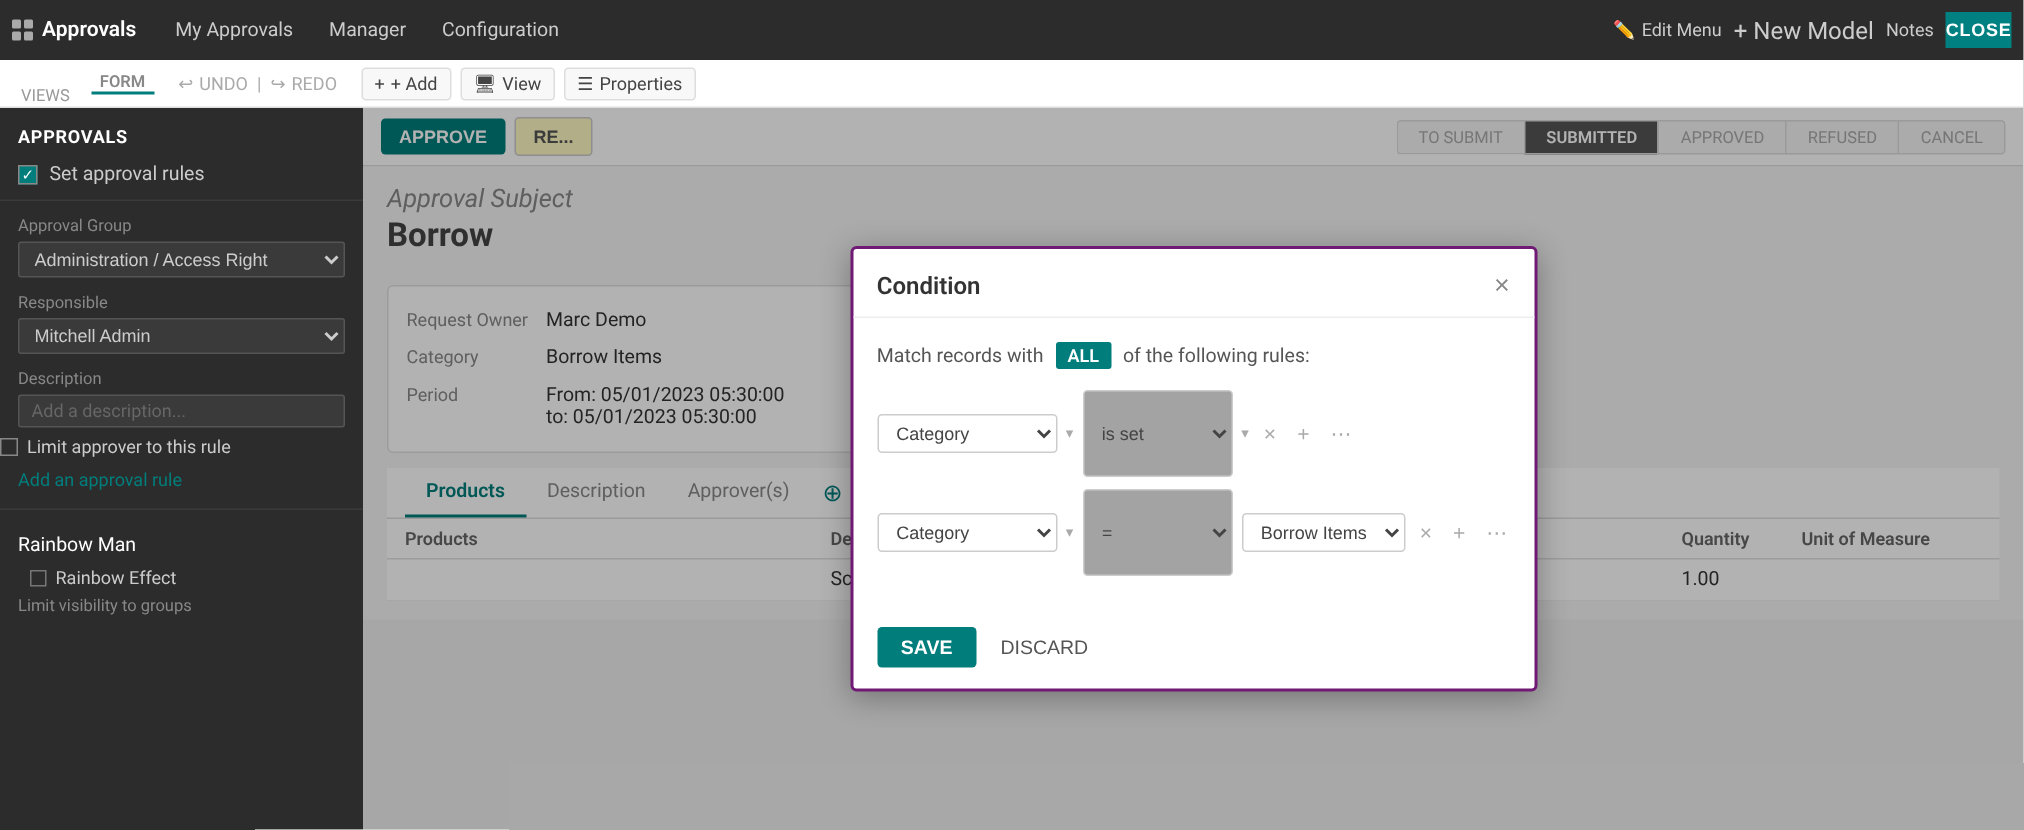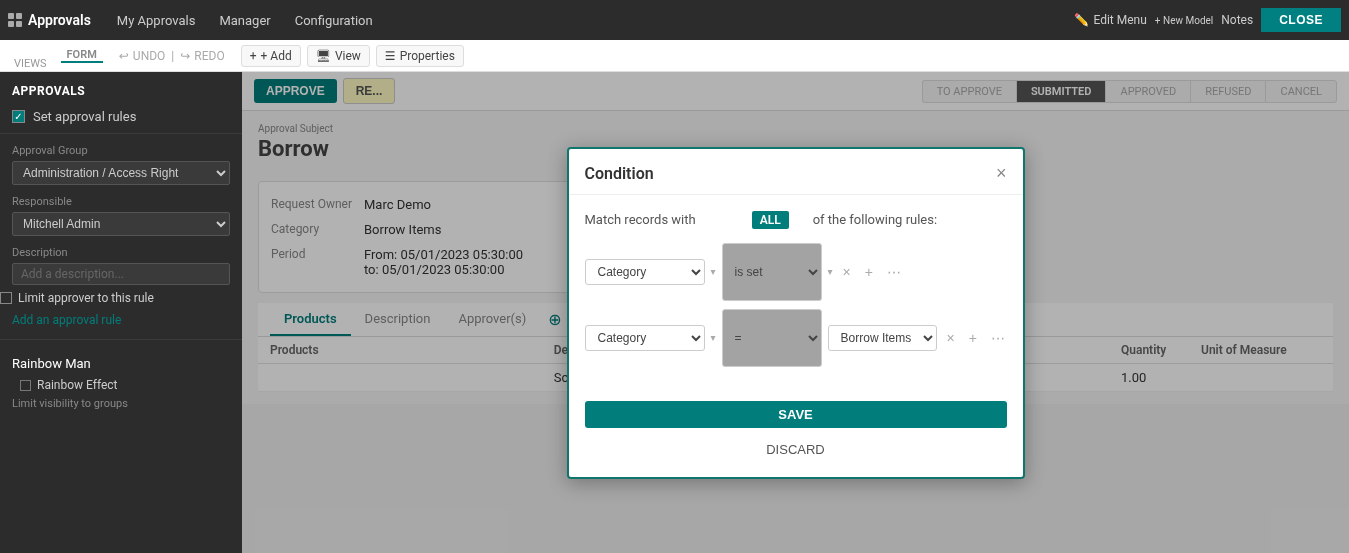--- a/index.html
+++ b/index.html
@@ -10,23 +10,23 @@
       display: flex; align-items: center; background: #2c2c2c; color: #ccc;
       height: 40px; padding: 0 8px; gap: 16px; position: relative; z-index: 10;
     }
     .navbar-brand { display: flex; align-items: center; gap: 6px; color: #fff; font-weight: 600; font-size: 14px; }
     .navbar-brand .grid-icon { display: grid; grid-template-columns: 1fr 1fr; gap: 2px; width: 14px; height: 14px; }
     .navbar-brand .grid-icon span { background: #aaa; border-radius: 1px; }
     .nav-links { display: flex; gap: 4px; }
     .nav-link { color: #ccc; padding: 4px 10px; border-radius: 3px; cursor: pointer; font-size: 13px; }
     .navbar-right { margin-left: auto; display: flex; align-items: center; gap: 8px; }
     .navbar-right .edit-menu { color: #ccc; font-size: 12px; cursor: pointer; display: flex; align-items: center; gap: 4px; }
-    .navbar-right .new-model { color: #ccc; font-size: 10px; cursor: pointer; display: flex; align-items: center; gap: 4px; }
+    .navbar-right .new-model { color: #ccc; font-size: 16px; cursor: pointer; display: flex; align-items: center; gap: 4px; }
     .navbar-right .notes { color: #ccc; font-size: 12px; cursor: pointer; }
-    .close-btn { background: #008080; color: #fff; border: none; padding: 4px 18px; font-size: 12px; font-weight: 600; cursor: pointer; letter-spacing: 0.5px; height: 24px; }
+    .close-btn { background: #008080; color: #fff; border: none; padding: 4px 0; font-size: 12px; font-weight: 600; cursor: pointer; letter-spacing: 0.5px; height: 24px; }
 
     
     .secondary-bar {
       display: flex; align-items: center; background: #fff; border-bottom: 1px solid #ddd;
       height: 32px; padding: 0 8px; gap: 8px;
     }
     .view-label { font-size: 11px; color: #999; padding: 0 6px; margin-top: 16px; }
     .form-label { font-size: 11px; color: #888; font-weight: 600; padding: 0 6px; border-bottom: 2px solid #017e7c; }
     .toolbar-btn { display: flex; align-items: center; gap: 4px; padding: 3px 8px; border: 1px solid #ddd; border-radius: 3px; background: #f8f8f8; cursor: pointer; font-size: 12px; color: #444; }
     .undo-redo { display: flex; align-items: center; gap: 4px; font-size: 12px; color: #aaa; margin-left: 8px; }
@@ -64,21 +64,21 @@
     .approve-btn { background: #017e7c; color: #fff; display: flex; align-items: center; gap: 4px; }
     .refuse-btn { background: #fef9c3; color: #555; border: 1px solid #ccc; }
     .status-steps { display: flex; align-items: center; margin-left: auto; gap: 0; }
     .status-step { padding: 4px 14px; font-size: 11px; color: #aaa; background: #f5f5f5; border: 1px solid #ddd; border-right: none; cursor: pointer; }
     .status-step:first-child { border-radius: 3px 0 0 3px; }
     .status-step:last-child { border-right: 1px solid #ddd; border-radius: 0 3px 3px 0; }
     .status-step.active { background: #555; color: #fff; font-weight: 600; }
 
     
     .form-area { padding: 12px 16px; background: #f5f5f5; }
-    .form-subject-label { font-size: 10px; color: #888; margin-bottom: 2px; }
+    .form-subject-label { font-size: 17px; color: #888; margin-bottom: 2px; font-style: italic; }
     .form-title { font-size: 22px; font-weight: 700; color: #444; margin-bottom: 20px; }
 
     .form-grid { display: grid; grid-template-columns: auto 1fr; gap: 4px 12px; background: #fff; border: 1px solid #e0e0e0; border-radius: 4px; padding: 12px; margin-bottom: 10px; max-width: 500px; }
     .form-label-cell { font-size: 12px; color: #888; padding: 3px 0; }
     .form-value-cell { font-size: 13px; color: #333; padding: 3px 0; }
 
     
     .tabs { display: flex; align-items: center; gap: 0; border-bottom: 1px solid #ddd; background: #fff; padding: 0 12px; }
     .tab { padding: 8px 14px; font-size: 13px; color: #888; cursor: pointer; border-bottom: 2px solid transparent; }
     .tab.active { color: #017e7c; border-bottom: 2px solid #017e7c; font-weight: 600; }
@@ -88,35 +88,35 @@
     .table-area { background: #fff; }
     .table-header { display: grid; grid-template-columns: 1fr 2fr 80px 120px; padding: 6px 12px; border-bottom: 1px solid #e0e0e0; font-size: 12px; font-weight: 600; color: #666; }
     .table-row-data { display: grid; grid-template-columns: 1fr 2fr 80px 120px; padding: 6px 12px; border-bottom: 1px solid #f0f0f0; font-size: 13px; color: #333; }
 
     
     .modal-overlay {
       position: absolute; top: 0; left: 0; right: 0; bottom: 0;
       background: rgba(0,0,0,0.3); z-index: 100; display: flex; align-items: center; justify-content: center;
     }
     .modal {
-      background: #fff; border: 2px solid #0f766e; border-radius: 4px;
+      background: #fff; border: 2px solid #701a75; border-radius: 4px;
       width: 458px; padding: 0; box-shadow: 0 4px 20px rgba(0,0,0,0.3);
     }
     .modal-header { display: flex; align-items: center; justify-content: space-between; padding: 14px 16px 10px; border-bottom: 1px solid #eee; }
     .modal-title { font-size: 16px; font-weight: 600; color: #333; }
     .modal-close { cursor: pointer; color: #888; font-size: 18px; border: none; background: none; }
     .modal-body { padding: 16px; }
-    .modal-match-row { display: flex; align-items: center; gap: 24px; font-size: 13px; color: #555; margin-bottom: 14px; }
-    .all-badge { background: #017e7c; color: #fff; font-size: 12px; font-weight: 600; padding: 2px 8px; border-radius: 2px; cursor: pointer; margin-left: 32px; }
+    .modal-match-row { display: flex; align-items: center; gap: 8px; font-size: 13px; color: #555; margin-bottom: 14px; }
+    .all-badge { background: #017e7c; color: #fff; font-size: 12px; font-weight: 600; padding: 2px 8px; border-radius: 2px; cursor: pointer; }
     .condition-row { display: flex; align-items: center; gap: 6px; margin-bottom: 8px; }
     .cond-field-select { border: 1px solid #ccc; border-radius: 3px; padding: 4px 8px; font-size: 12px; color: #444; background: #fff; flex: 0 0 120px; }
     .cond-op-select { border: 1px solid #ccc; border-radius: 3px; padding: 20px 8px; font-size: 12px; color: #444; background: #a3a3a3; flex: 0 0 100px; }
     .cond-val-select { border: 1px solid #ccc; border-radius: 3px; padding: 4px 8px; font-size: 12px; color: #444; background: #fff; flex: 1; }
     .cond-icon-btn { background: none; border: none; cursor: pointer; color: #aaa; font-size: 14px; padding: 2px 4px; }
-    .modal-footer { padding: 10px 16px 14px; display: flex; gap: 8px; flex-direction: column; }
+    .modal-footer { padding: 10px 16px 14px; display: flex; gap: 8px; }
     .save-btn { background: #017e7c; color: #fff; border: none; padding: 6px 16px; border-radius: 3px; font-size: 13px; font-weight: 600; cursor: pointer; }
     .discard-btn { background: none; border: none; color: #555; font-size: 13px; cursor: pointer; padding: 6px 8px; }
     .arrow-down { font-size: 10px; color: #aaa; }
   </style>
 </head>
 <body>
 
 <div class="navbar">
   <div class="navbar-brand">
     <div class="grid-icon">
@@ -217,21 +217,21 @@
       <div class="sidebar-small-text">Limit visibility to groups</div>
     </div>
   </div>
 
   <div class="main-content">
 
     <div class="action-bar">
       <button class="action-btn approve-btn">APPROVE</button>
       <button class="action-btn refuse-btn">RE...</button>
       <div class="status-steps">
-        <div class="status-step">TO APPROVE</div>
+        <div class="status-step">TO SUBMIT</div>
         <div class="status-step active">SUBMITTED</div>
         <div class="status-step">APPROVED</div>
         <div class="status-step">REFUSED</div>
         <div class="status-step">CANCEL</div>
       </div>
     </div>
 
     <div class="form-area">
       <div class="form-subject-label">Approval Subject</div>
       <div class="form-title">Borrow</div>

